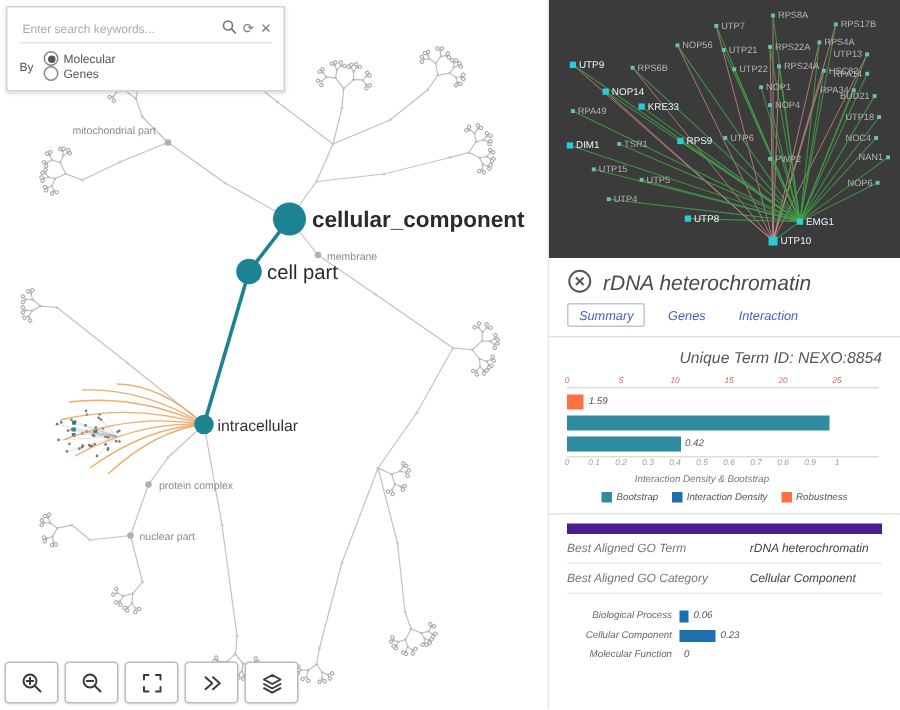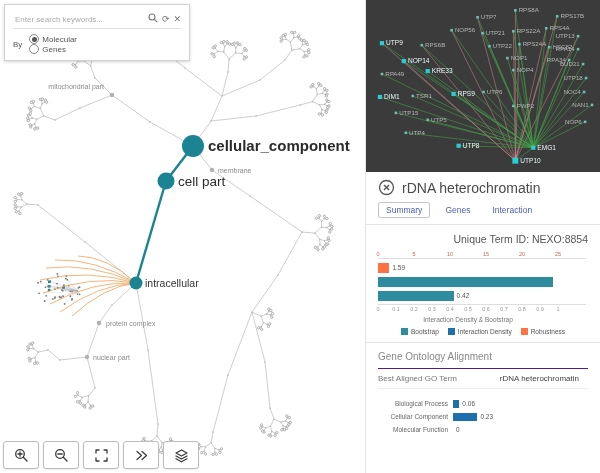--- a/index.html
+++ b/index.html
@@ -20,21 +20,21 @@
   .radio{width:8px;height:8px;border:1px solid #888;border-radius:50%;display:inline-block;position:relative;margin-right:3px;background:#fff;}
   .radio.sel::after{content:"";position:absolute;left:1.5px;top:1.5px;right:1.5px;bottom:1.5px;background:#555;border-radius:50%;}
   
   .toolbar{position:absolute;left:3px;bottom:4px;display:flex;gap:4px;z-index:5;}
   .tool-btn{width:34px;height:26px;background:#fff;border:1px solid #bcbcbc;border-radius:3px;
     display:flex;align-items:center;justify-content:center;cursor:pointer;box-shadow:0 1px 2px rgba(0,0,0,.08);}
   .tool-btn svg{stroke:#3a3a3a;fill:none;stroke-width:1.3;stroke-linecap:round;stroke-linejoin:round;}
   
   .right-pane{width:235px;height:473px;display:flex;flex-direction:column;border-left:1px solid #e3e3e3;box-sizing:border-box;background:#fff;}
   .network-panel{height:172px;background:#3b3b3b;position:relative;overflow:hidden;}
-  .detail-panel{flex:1;background:#fff;overflow:hidden;padding:7px 12px 16px;box-sizing:border-box;}
+  .detail-panel{flex:1;background:#fff;overflow:hidden;padding:7px 12px 16px;box-sizing:border-box;font-style:italic;}
   .detail-header{display:flex;align-items:center;gap:7px;}
   .close-btn{width:17px;height:17px;cursor:pointer;flex:none;}
   .detail-title{font-size:14px;color:#4a4a4a;}
   .tabs{display:flex;align-items:center;margin-top:6px;padding-bottom:6px;}
   .tab{font-size:8.5px;color:#4a5dc0;padding:2px 7px;margin-right:8px;cursor:pointer;}
   .tab.active{border:1px solid #c5c5c5;border-radius:2px;}
   .hr{height:1px;background:#e4e4e4;margin:0 -12px;}
   .uid{margin-top:8px;font-size:10.5px;color:#555;text-align:right;}
   .sec-label{margin-top:9px;font-size:9px;color:#9a9a9a;}
   .chart{margin-top:4px;}
@@ -45,21 +45,21 @@
   .tick.red{color:#c06a5e;}
   .bar-row{display:flex;align-items:center;height:11px;margin:3px 0;}
   .hbar{height:10px;}
   .bar-val{font-size:6.5px;color:#555;margin-left:3px;}
   .axis-caption{font-size:6.5px;color:#777;text-align:center;margin-top:2px;}
   .legend{display:flex;justify-content:center;gap:9px;margin-top:5px;}
   .legend-item{display:flex;align-items:center;font-size:6.5px;color:#555;}
   .legend-sq{width:7px;height:7px;margin-right:3px;display:inline-block;}
   .go-table{margin-top:6px;}
   .go-row{display:flex;padding:5px 0;border-bottom:1px solid #ececec;font-size:8px;}
-  .go-row:first-child{border-top:1px solid #4c1d95;}
+  .go-row:first-child{border-top:7px solid #4c1d95;}
   .go-row .k{flex:1;color:#777;}
   .go-row .v{width:42%;color:#444;}
   .c2-row{display:flex;align-items:center;height:13px;}
   .c2-label{width:70px;text-align:right;padding-right:5px;font-size:6.5px;color:#666;flex:none;}
   .c2-plot{position:relative;flex:1;height:8px;display:flex;align-items:center;}
   .go-head{margin-top:8px;font-size:10px;color:#888;}
 </style>
 </head>
 <body>
 
@@ -1557,25 +1557,28 @@
             </span>
             <span class="legend-item">
               <span class="legend-sq" style="background: rgb(255, 112, 67);"></span>
               <span>Robustness</span>
             </span>
           </div>
         </div>
 
       <div class="hr" style="margin-top:7px;"></div>
 
-      <div class="go-head">Gene Ontology Alignment</div>
       <div class="go-table" id="go-table">
           <div class="go-row">
             <span class="k">Best Aligned GO Term</span>
             <span class="v">rDNA heterochromatin</span>
+          </div>
+          <div class="go-row">
+            <span class="k">Best Aligned GO Category</span>
+            <span class="v">Cellular Component</span>
           </div>
         </div>
 
       <div class="chart" id="chart2" style="margin-top:8px;">
           <div class="c2-row">
             <span class="c2-label">Biological Process</span>
             <span class="c2-plot">
               <span style="display: inline-block; height: 8px; width: 6.36px; background: rgb(29, 111, 174);"></span>
               <span class="bar-val">0.06</span>
             </span>

